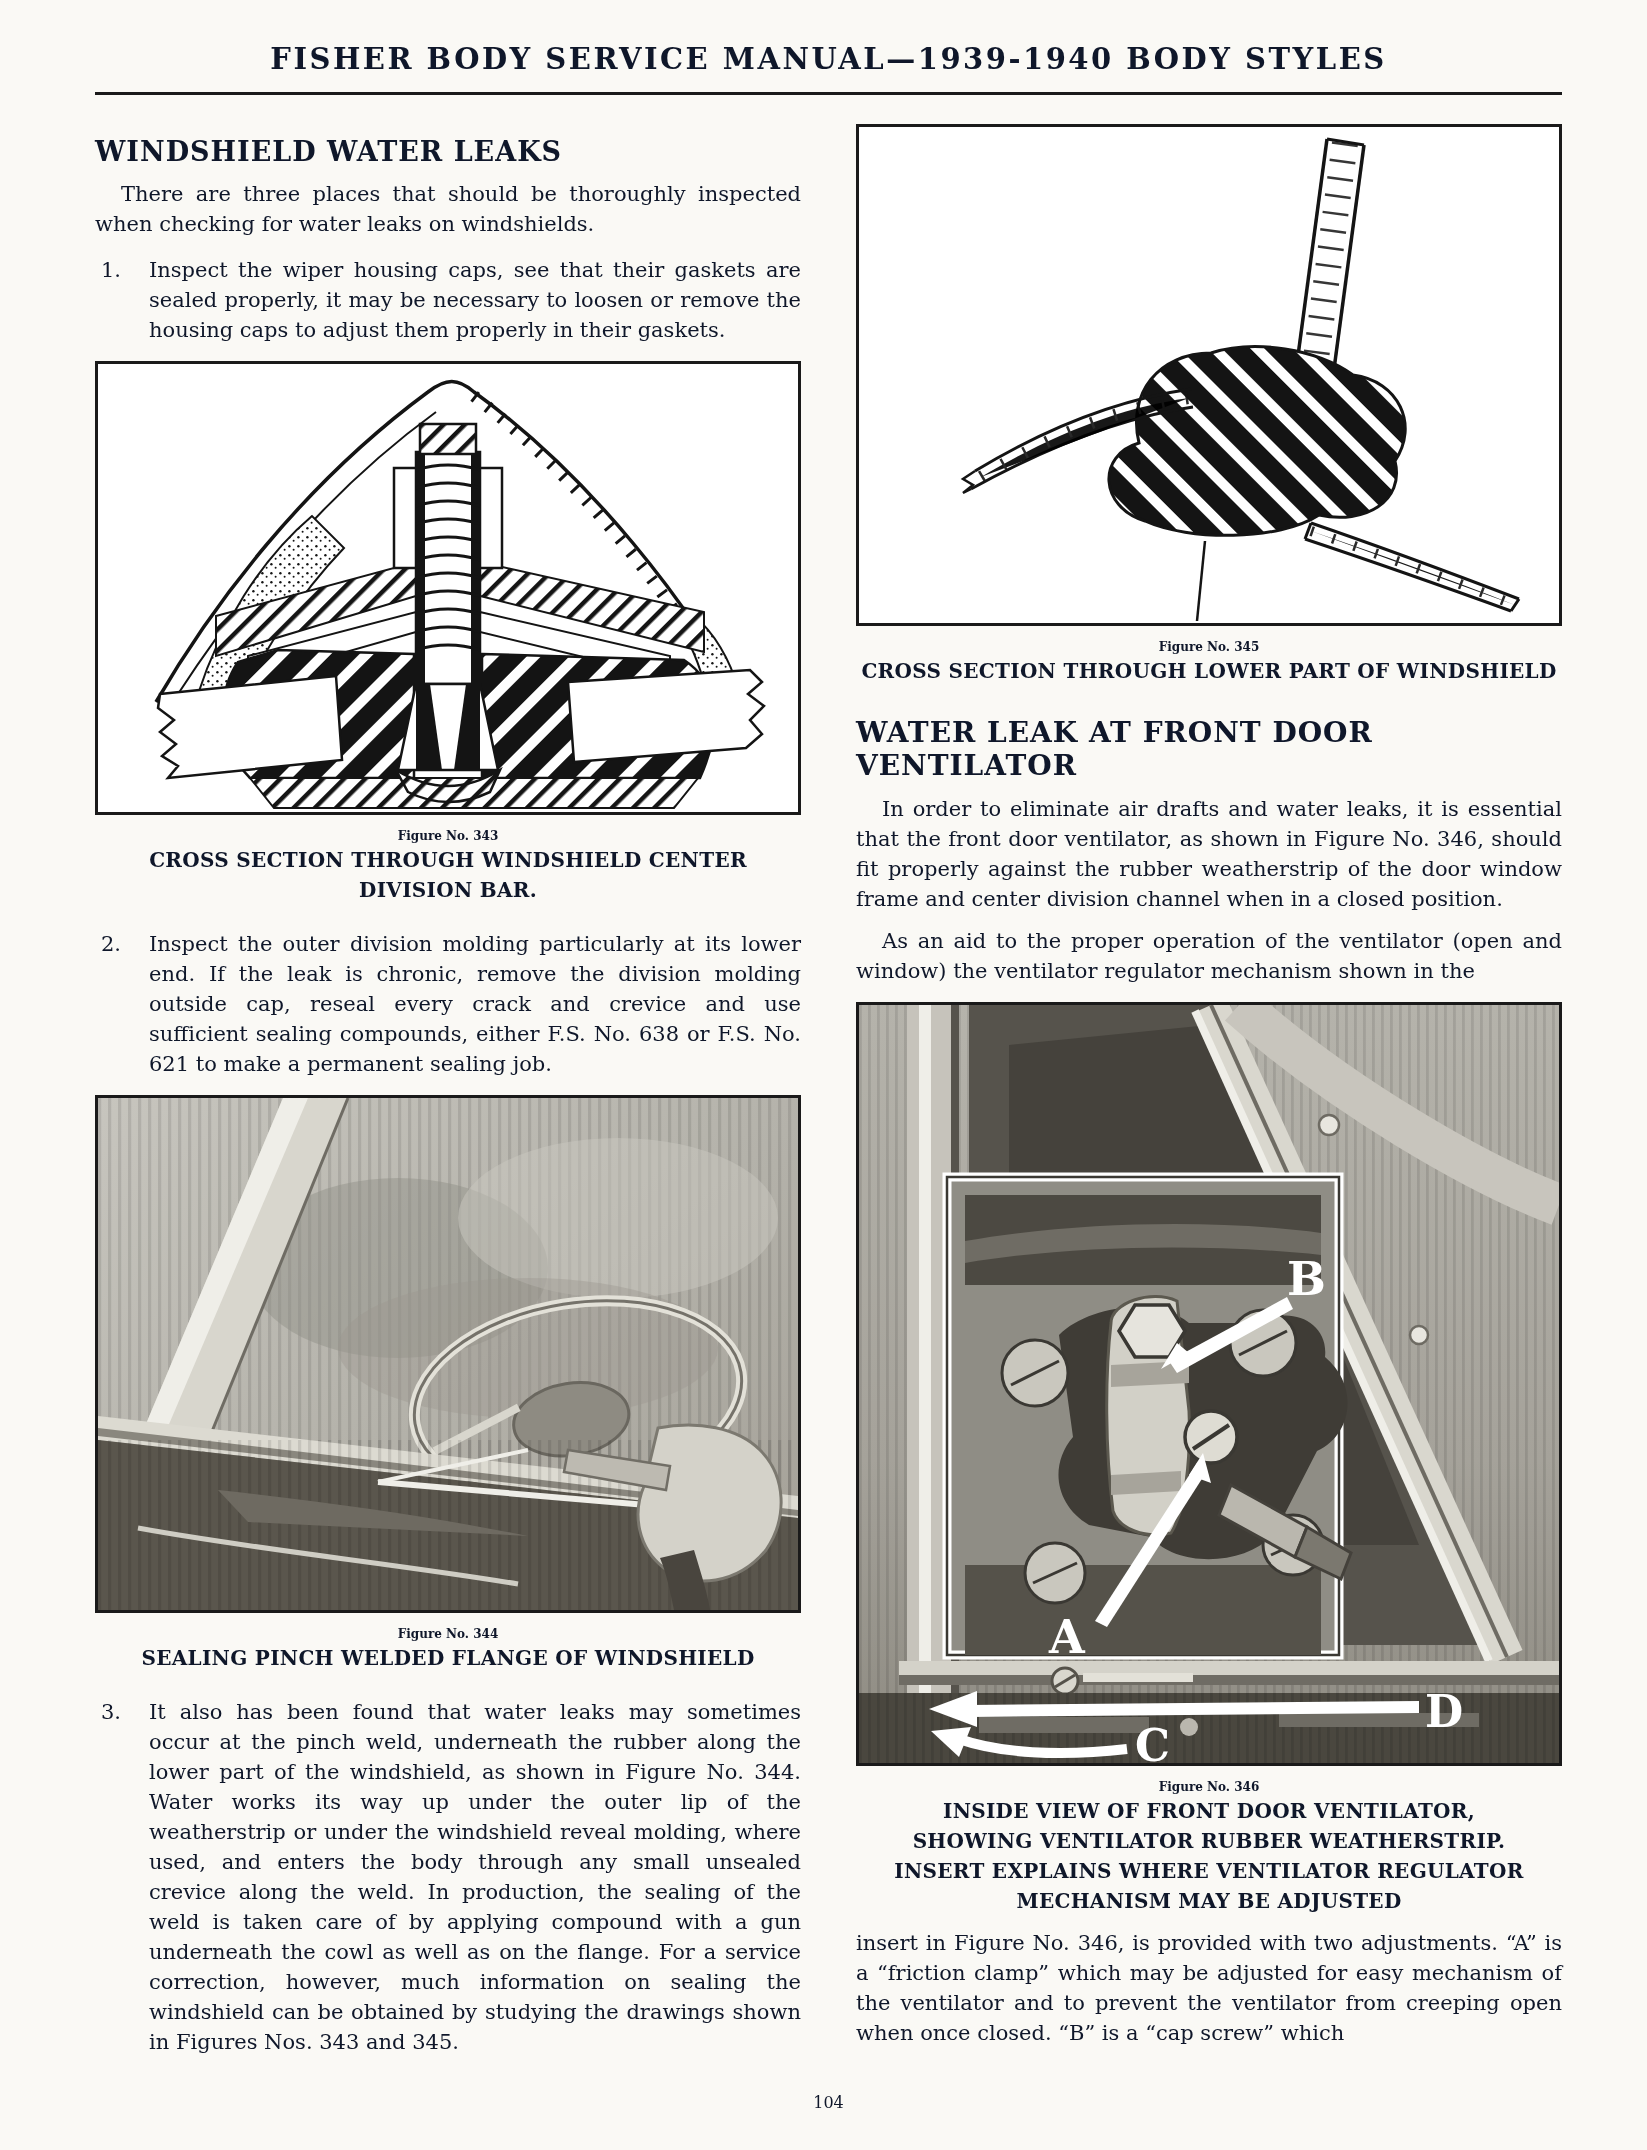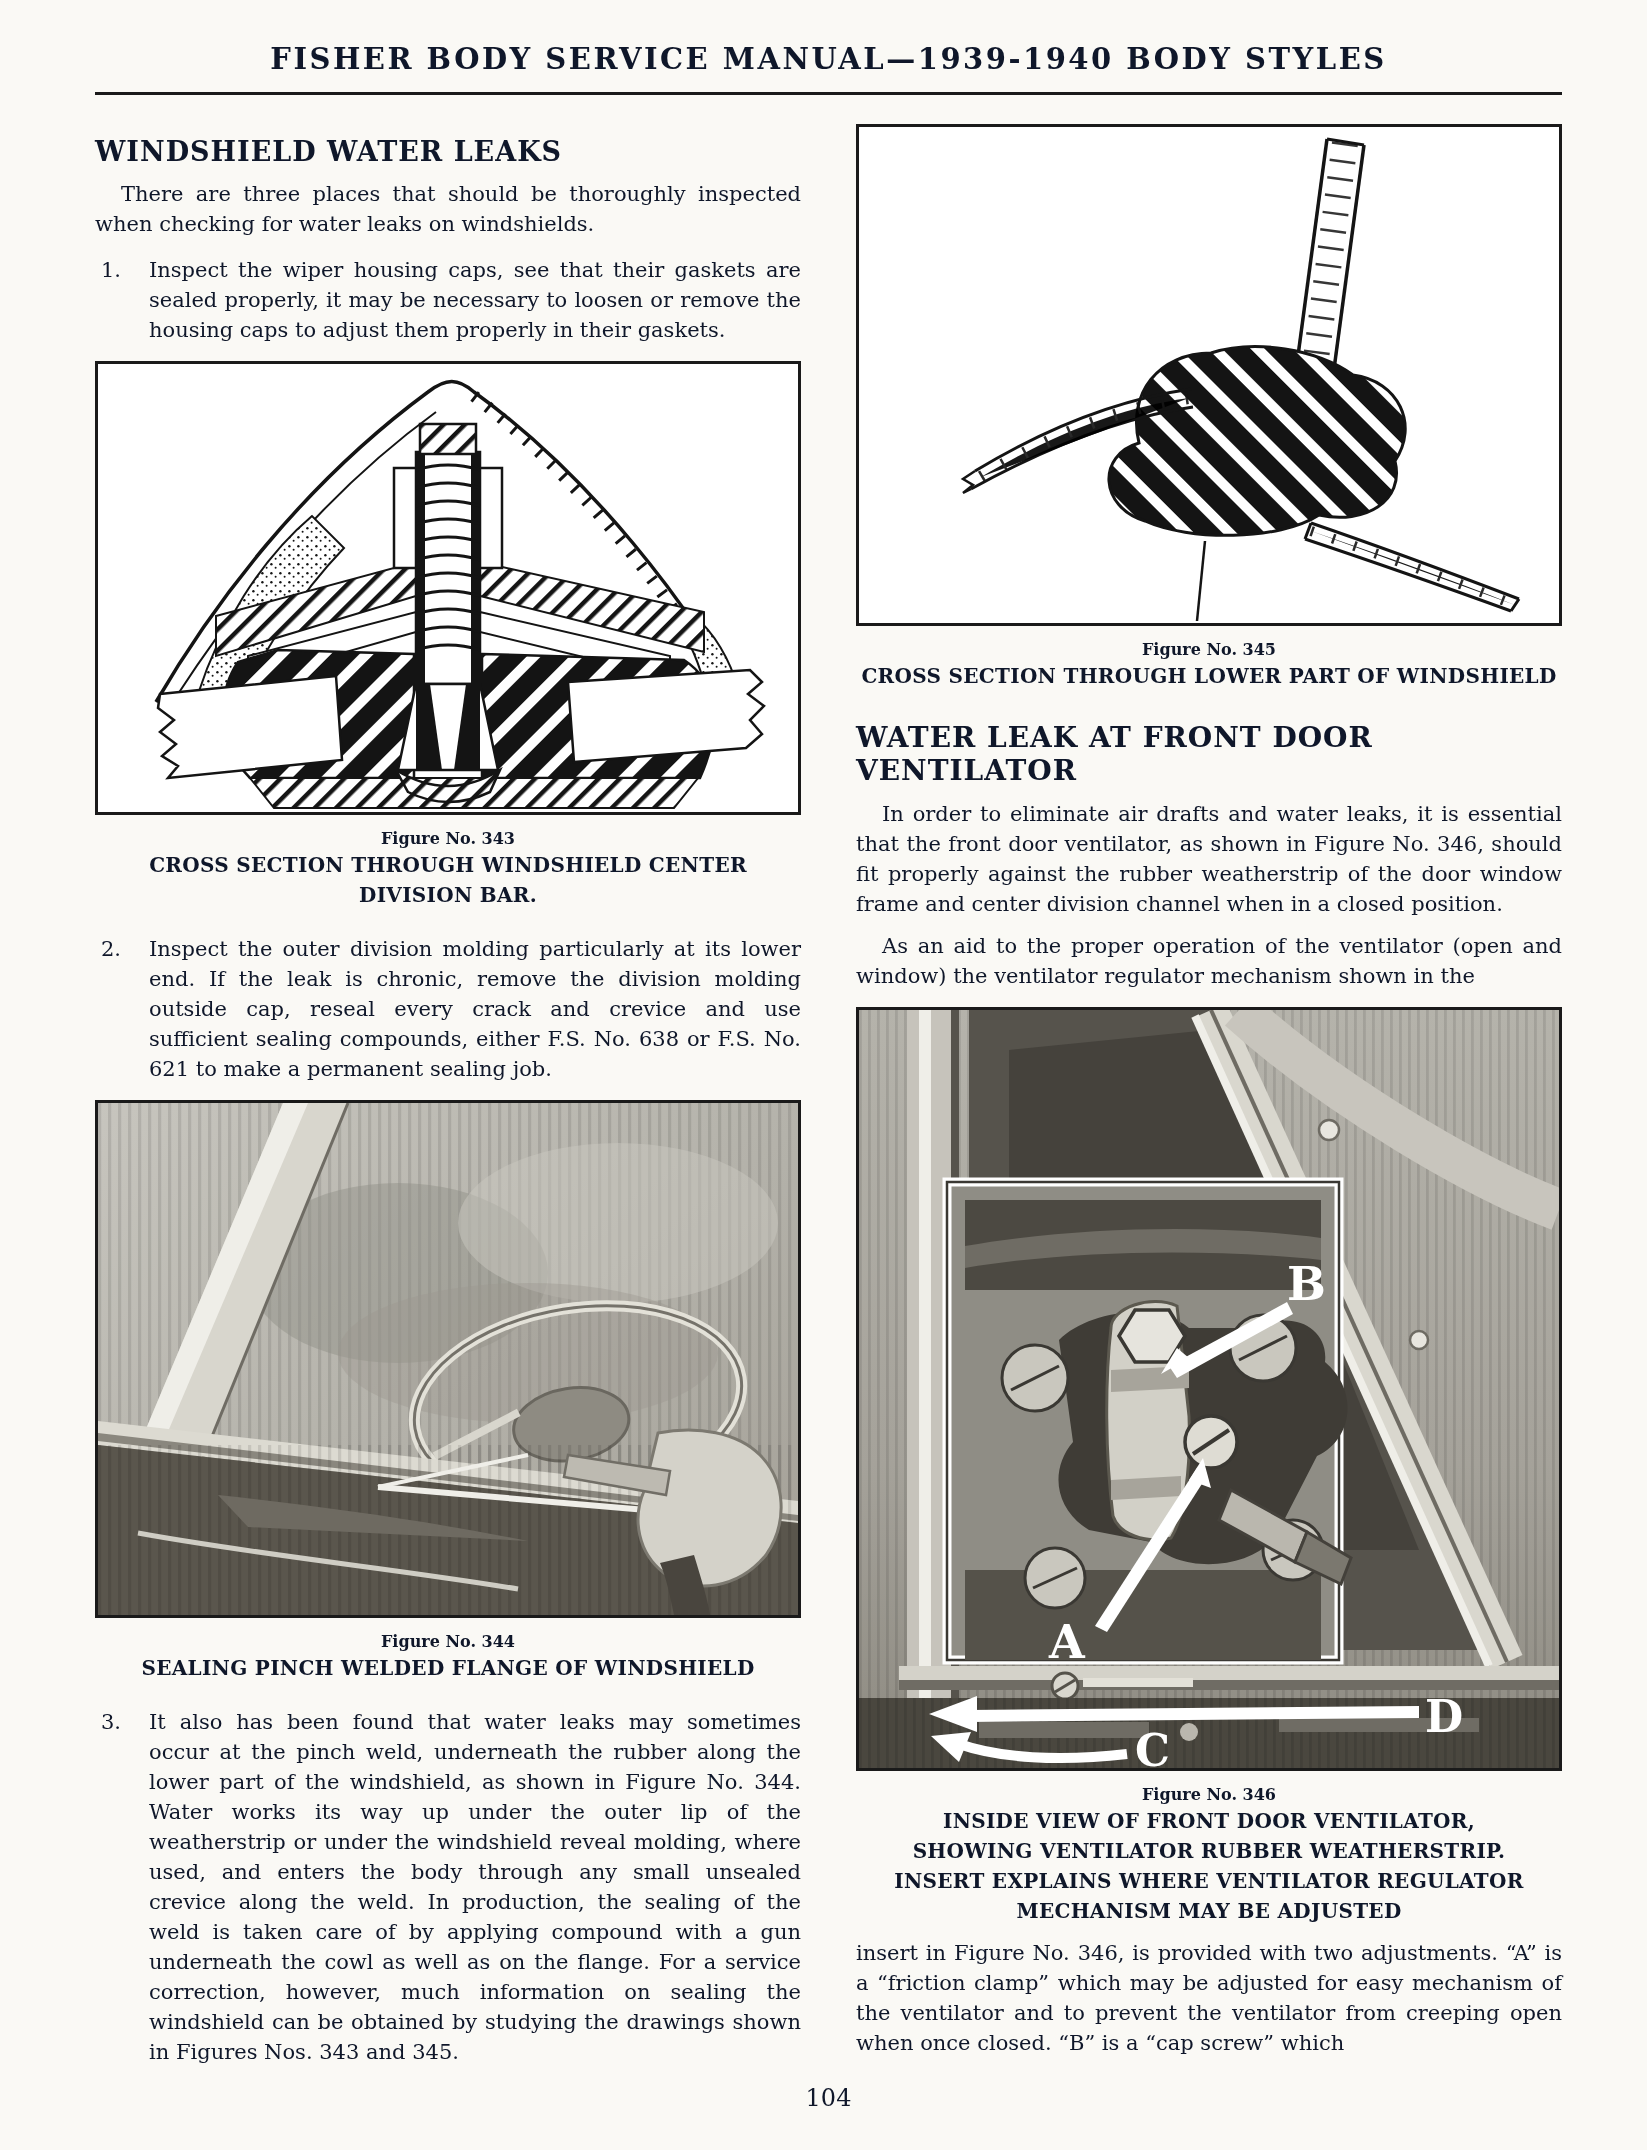--- a/index.html
+++ b/index.html
@@ -25,25 +25,25 @@
     text-indent:26px;
   }
   .step{display:flex;margin-top:16px;font-size:21px;line-height:30px;}
   .step .num{flex:none;width:48px;padding-left:6px;}
   .step .step-text{flex:1;text-align:justify;}
   .figbox{
     border:3px solid #1a1a1a;background:#fff;margin-top:16px;
     line-height:0;
   }
   .figcap{margin-top:14px;text-align:center;}
-  .figlabel{font-weight:bold;font-size:16px;}
+  .figlabel{font-weight:bold;font-size:12px;}
   .figtitle{font-weight:bold;font-size:20px;line-height:30px;margin-top:2px;letter-spacing:.3px;}
   .pageno{
     position:absolute;bottom:38px;left:95px;width:1467px;text-align:center;
-    font-size:24px;
+    font-size:16px;
   }
   svg{display:block;}
   .annot{font-family:"DejaVu Serif",serif;font-weight:bold;fill:#fff;}
 </style>
 </head>
 <body>
 
 <div class="page">
 
   <div class="hdr">FISHER BODY SERVICE MANUAL—1939-1940 BODY STYLES</div>

